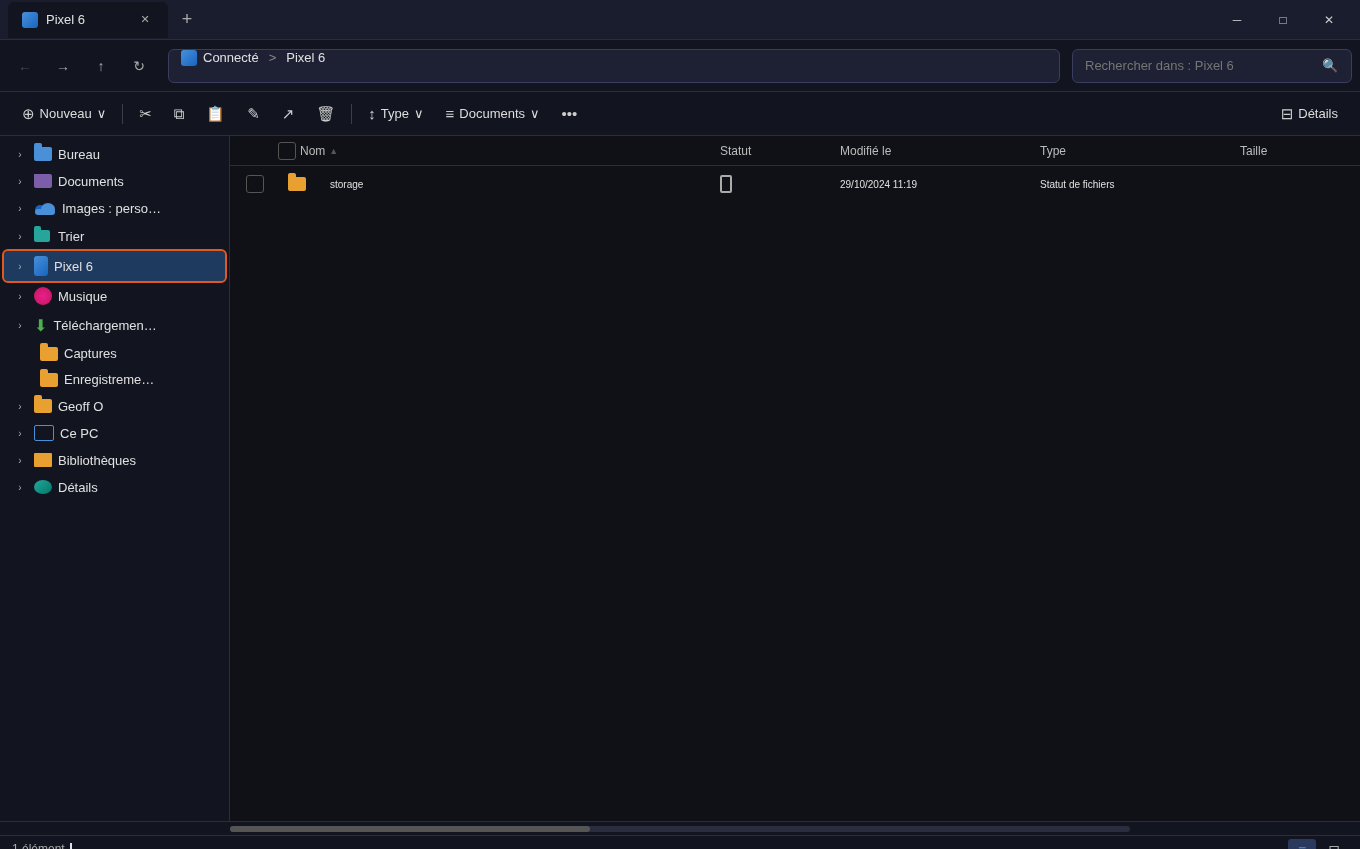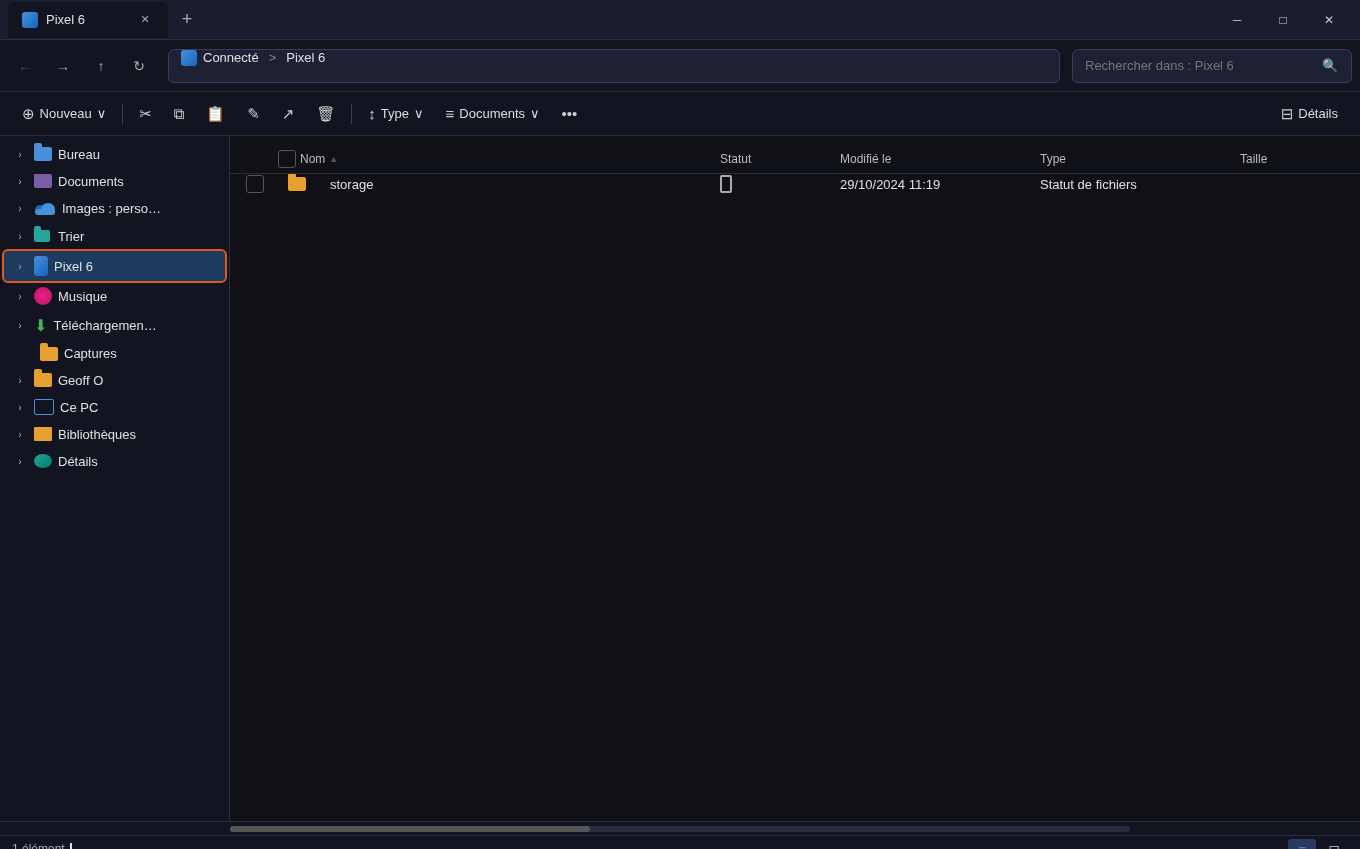--- a/index.html
+++ b/index.html
@@ -266,21 +266,21 @@
     
     .col-headers {
       display: grid;
       grid-template-columns: 1fr 120px 200px 200px 120px;
       height: 30px;
       align-items: center;
       border-bottom: 1px solid #2a2d3e;
       padding: 0 8px;
       background: #0f1117;
       position: sticky;
-      top: 8px;
+      top: 0;
       z-index: 10;
     }
     .col-header {
       display: flex;
       align-items: center;
       gap: 4px;
       color: #bbb;
       font-size: 12px;
       padding: 0 8px;
     }
@@ -302,21 +302,21 @@
       height: 36px;
       align-items: center;
       padding: 0 8px;
       cursor: pointer;
     }
     .file-cell {
       display: flex;
       align-items: center;
       gap: 24px;
       padding: 0 8px;
-      font-size: 13px;
+      font-size: 10px;
     }
     .file-cell.first { padding-left: 8px; }
 
     .phone-icon {
       width: 12px;
       height: 18px;
       border: 2px solid #aaa;
       border-radius: 2px;
       flex-shrink: 0;
     }
@@ -558,20 +558,24 @@
       <span style="color:#4caf50;font-size:16px;flex-shrink:0;">⬇</span>
       <span>Téléchargemen…</span>
     </div>
 
 
     <div class="sidebar-item indent">
       <div class="folder-icon"></div>
       <span>Captures</span>
     </div>
 
+    <div class="sidebar-item indent">
+      <div class="folder-icon"></div>
+      <span>Enregistreme…</span>
+    </div>
 
     <div class="sidebar-item">
       <div class="chevron">›</div>
       <div class="folder-icon"></div>
       <span>Geoff O</span>
     </div>
 
     <div class="sidebar-item">
       <div class="chevron">›</div>
       <div style="width:20px;height:16px;border:1.5px solid #4a90d9;border-radius:2px;flex-shrink:0;background:transparent;"></div>

